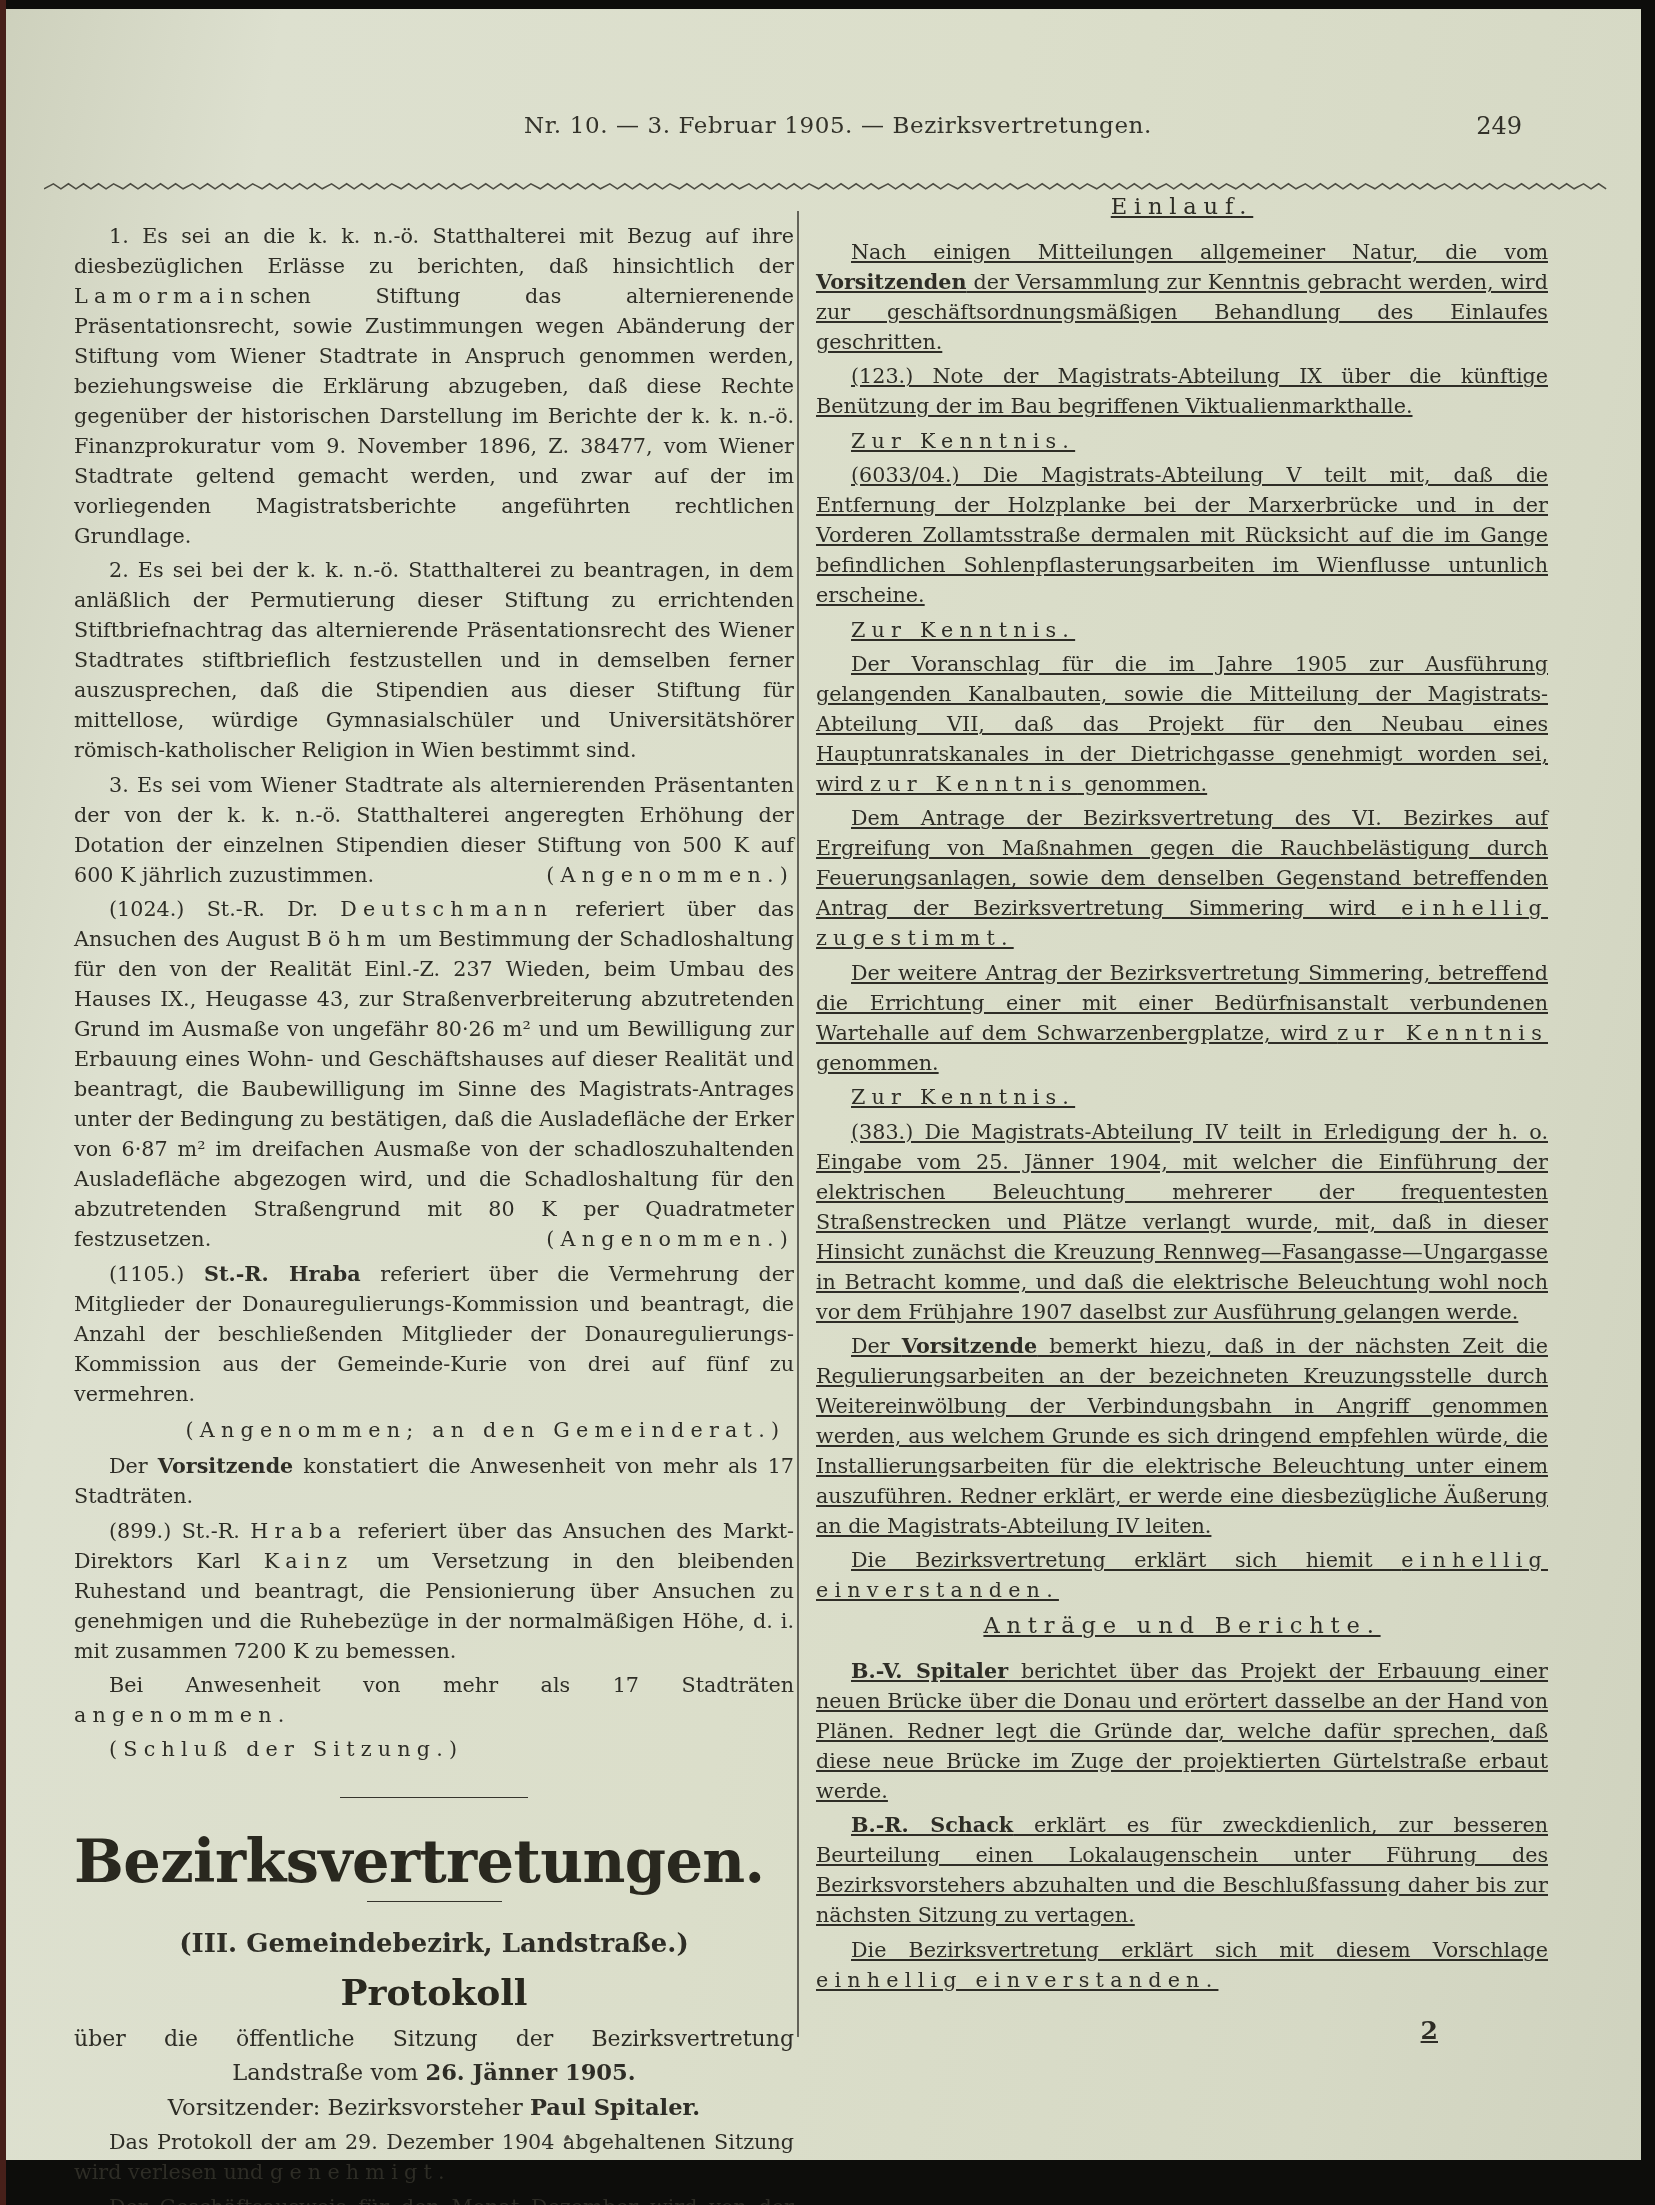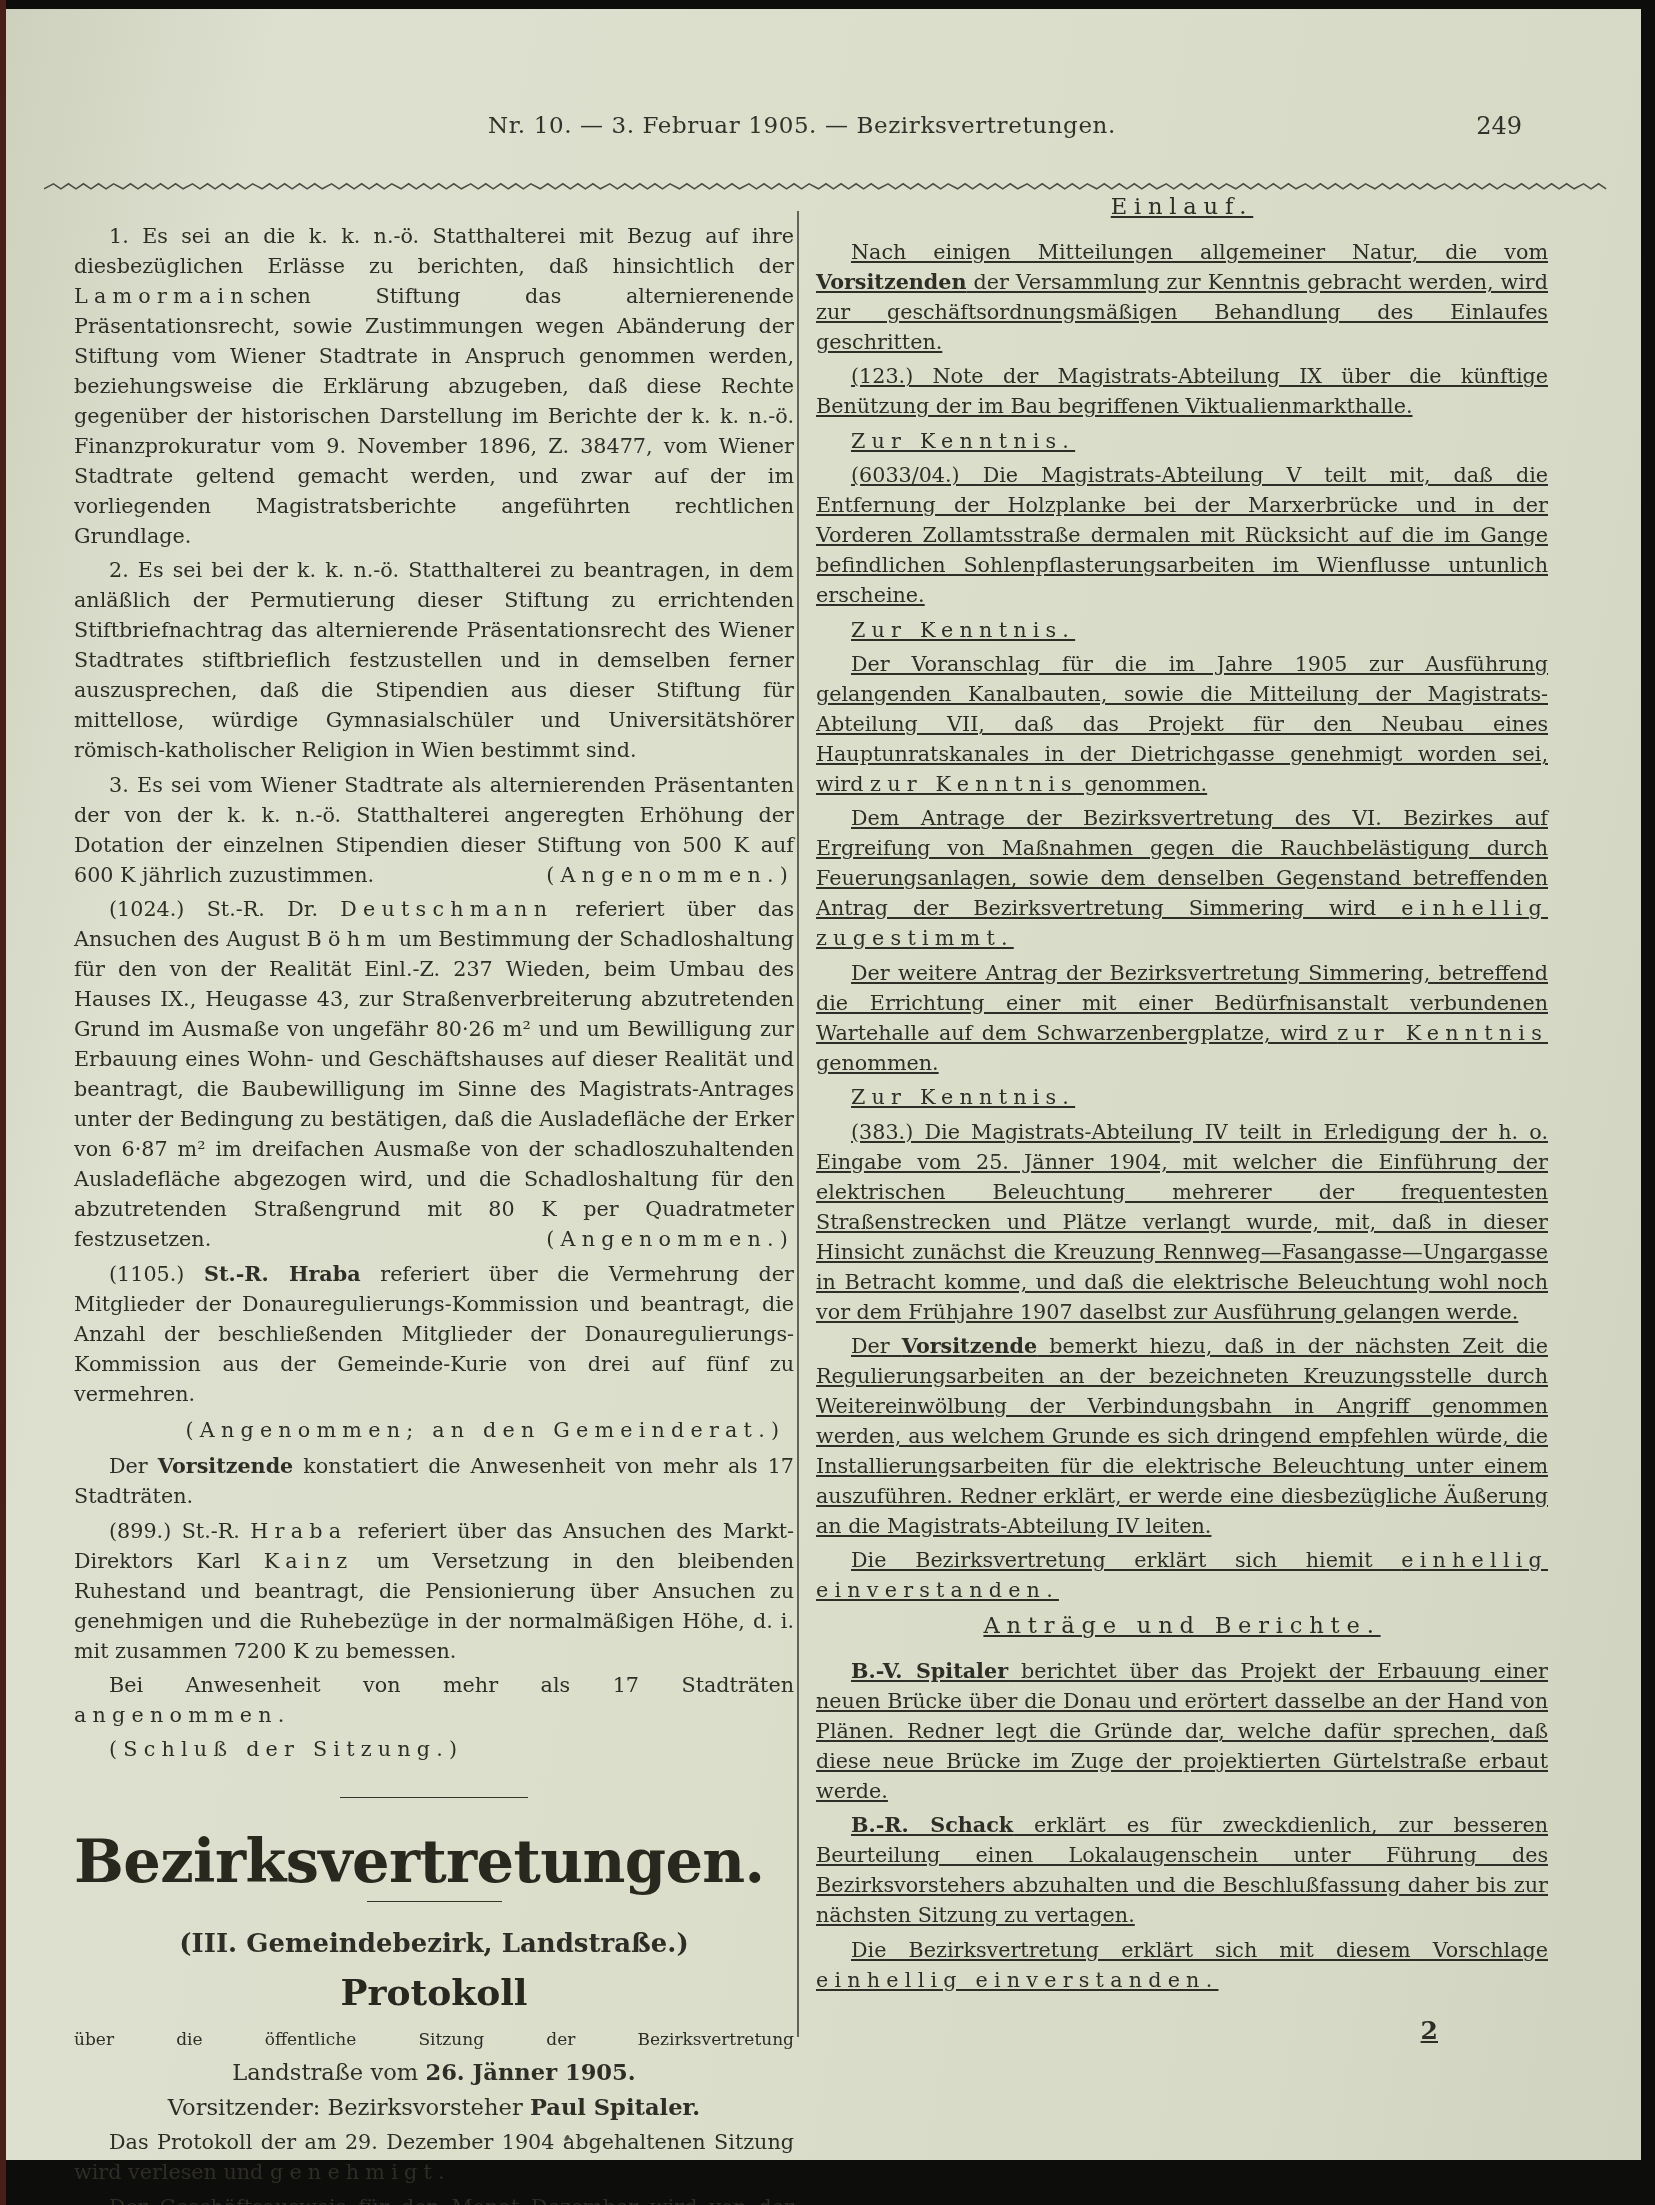--- a/index.html
+++ b/index.html
@@ -15,41 +15,41 @@
   
   .edge{position:absolute;background:#0d0d0b;}
   #edge-top{left:0;top:0;width:1655px;height:8.8px;}
   #edge-right{right:0;top:0;width:13.8px;height:2205px;}
   #edge-bottom{left:0;bottom:0;width:1655px;height:45px;}
   #edge-left{left:0;top:0;width:5.6px;height:2205px;background:#47201a;}
 
   
   #running-head{
     position:absolute;left:0;top:112px;width:1604px;
-    text-align:center;font-size:23px;letter-spacing:0.6px;color:#33322a;
+    text-align:center;font-size:23px;letter-spacing:0.6px;color:#33322a;padding-left:36px;
   }
   #page-number{
     position:absolute;right:133px;top:112px;font-size:24px;color:#33322a;
   }
   #wavy-rule{position:absolute;left:44px;top:180px;}
 
   
   .col{position:absolute;font-size:20.7px;line-height:30px;text-align:justify;}
   #col-left{left:74px;top:221px;width:720px;}
   #col-right{left:816px;top:187px;width:732px;text-decoration:underline;}
   #divider{
     position:absolute;left:797px;top:211px;width:1.9px;height:1826px;
     background:#45443c;opacity:.8;
   }
 
   .blk{margin:0 0 4.4px 0;}
   .para{text-indent:35px;}
   .right{text-align:right;padding-right:8.8px;margin:6.3px 0;}
   .center{text-align:center;font-size:22.6px;margin:2.5px 0 5px;}
-  .stretch{text-align:justify;text-align-last:justify;font-size:17px;margin:8.8px 0 3.8px;}
+  .stretch{text-align:justify;text-align-last:justify;font-size:22px;margin:8.8px 0 3.8px;}
   .heading-center{text-align:center;font-size:22.6px;margin:3.8px 0 16.3px;}
   .hr-short{width:188px;height:0;border-top:1.9px solid #35342c;margin:33px auto 0;}
   .hr-med{width:135px;height:0;border-top:1.9px solid #35342c;margin:5px auto 26px;}
   .title-xl{
     text-align:left;font-weight:bold;font-size:59px;line-height:69px;
     letter-spacing:-0.6px;margin:29px 0 2.5px;text-indent:0;color:#29281f;
   }
   .subtitle{text-align:center;font-weight:bold;font-size:26px;margin:0 0 19px;}
   .title-l{text-align:center;font-weight:bold;font-size:36px;margin:0 0 16.3px;color:#29281f;}
   .page-sig{text-align:right;padding-right:110px;font-weight:bold;font-size:25px;margin-top:21px;}

